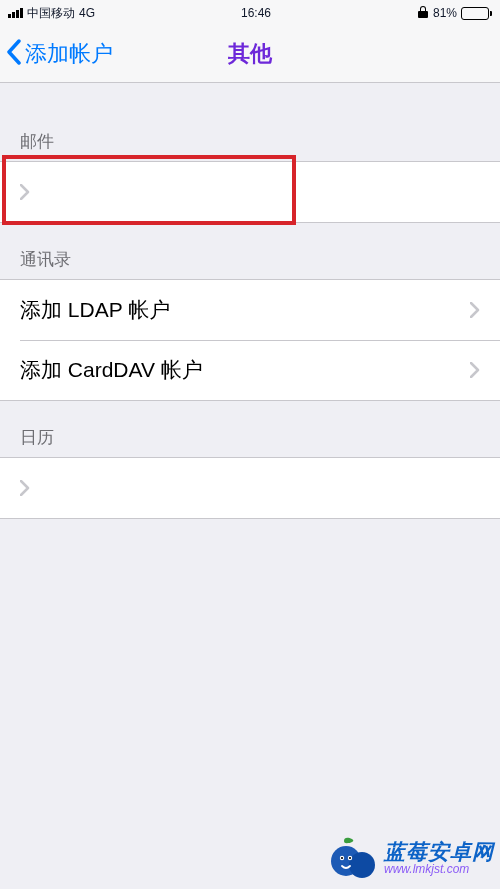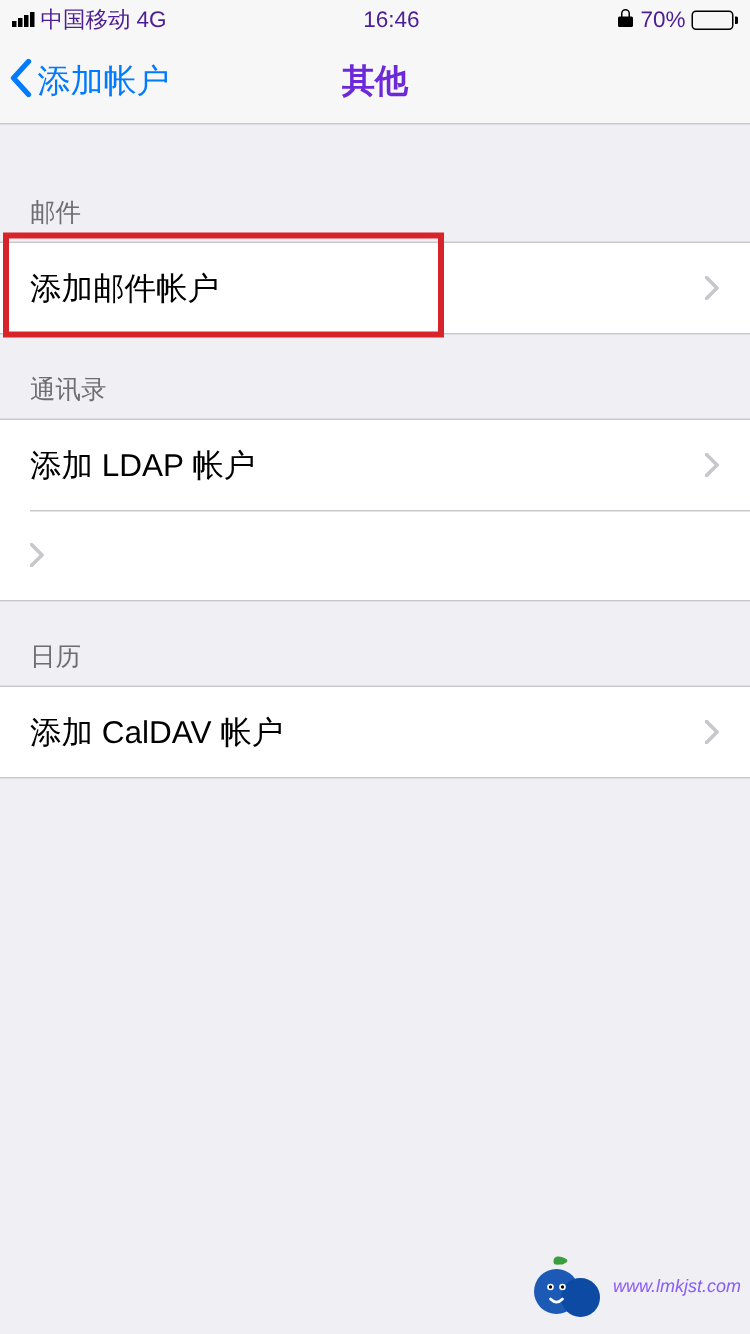--- a/index.html
+++ b/index.html
@@ -16,23 +16,23 @@
       position: relative;
       overflow: hidden;
     }
     .status-bar {
       height: 26px;
       background: #f7f7f8;
       display: flex;
       align-items: center;
       justify-content: space-between;
       padding: 0 8px;
-      font-size: 15px;
+      font-size: 12px;
       font-weight: 500;
-      color: #4c1d95;
+      color: #0f172a;
       gap: 20px;
     }
     .status-left {
       display: flex;
       align-items: center;
       gap: 4px;
     }
     .signal {
       display: flex;
       align-items: flex-end;
@@ -201,21 +201,21 @@
     <span>中国移动</span>
     <span>4G</span>
   </div>
   <div>16:46</div>
   <div class="status-right">
     <span class="lock-icon">
       <svg width="12" height="14" viewBox="0 0 12 14">
           <path d="M3 6V4a3 3 0 016 0v2h1a1 1 0 011 1v5a1 1 0 01-1 1H2a1 1 0 01-1-1V7a1 1 0 011-1h1zm1 0h4V4a2 2 0 10-4 0v2z" fill="#000"></path>
         </svg>
     </span>
-    <span>70%</span>
+    <span>81%</span>
     <span class="battery">
       <span class="battery-body"><span class="battery-fill"></span></span>
       <span class="battery-tip"></span>
     </span>
   </div>
 </div>
 
 <div class="nav-bar">
   <div class="back-btn">
     <span class="back-chevron">
@@ -224,52 +224,51 @@
         </svg>
     </span>
     <span>添加帐户</span>
   </div>
   <div class="nav-title">其他</div>
 </div>
 
 <div class="section-header first">邮件</div>
 <div class="list-group">
   <div class="list-item">
-    <span>添加邮件帐户</span>
     <span class="chevron">
       <svg viewBox="0 0 10 16">
           <polyline points="1,1 8,8 1,15" fill="none" stroke="#c7c7cc" stroke-width="2.5" stroke-linecap="round" stroke-linejoin="round"></polyline>
         </svg>
     </span>
   </div>
 </div>
 
 <div class="section-header">通讯录</div>
 <div class="list-group">
   <div class="list-item">
     <span>添加 LDAP 帐户</span>
     <span class="chevron">
       <svg viewBox="0 0 10 16">
           <polyline points="1,1 8,8 1,15" fill="none" stroke="#c7c7cc" stroke-width="2.5" stroke-linecap="round" stroke-linejoin="round"></polyline>
         </svg>
     </span>
   </div>
   <div class="list-item">
+    <span>添加 CardDAV 帐户</span>
     <span class="chevron">
       <svg viewBox="0 0 10 16">
           <polyline points="1,1 8,8 1,15" fill="none" stroke="#c7c7cc" stroke-width="2.5" stroke-linecap="round" stroke-linejoin="round"></polyline>
         </svg>
     </span>
   </div>
 </div>
 
 <div class="section-header">日历</div>
 <div class="list-group">
   <div class="list-item">
-    <span>添加 CalDAV 帐户</span>
     <span class="chevron">
       <svg viewBox="0 0 10 16">
           <polyline points="1,1 8,8 1,15" fill="none" stroke="#c7c7cc" stroke-width="2.5" stroke-linecap="round" stroke-linejoin="round"></polyline>
         </svg>
     </span>
   </div>
 </div>
 
 <div class="highlight-box"></div>
 
@@ -280,15 +279,16 @@
       <circle cx="18" cy="28" r="15" fill="#1c5ab5"></circle>
       <circle cx="34" cy="32" r="13" fill="#0d4aa3"></circle>
       <circle cx="14" cy="25" r="2.2" fill="#fff"></circle>
       <circle cx="22" cy="25" r="2.2" fill="#fff"></circle>
       <circle cx="14" cy="25" r="1.1" fill="#000"></circle>
       <circle cx="22" cy="25" r="1.1" fill="#000"></circle>
       <path d="M14 33 Q18 37 22 33" stroke="#fff" stroke-width="1.8" fill="none" stroke-linecap="round"></path>
     </svg>
   </span>
   <span class="wm-text">
+    <span class="wm-title">蓝莓安卓网</span>
     <span class="wm-url">www.lmkjst.com</span>
   </span>
 </div>
 
 </body></html>

